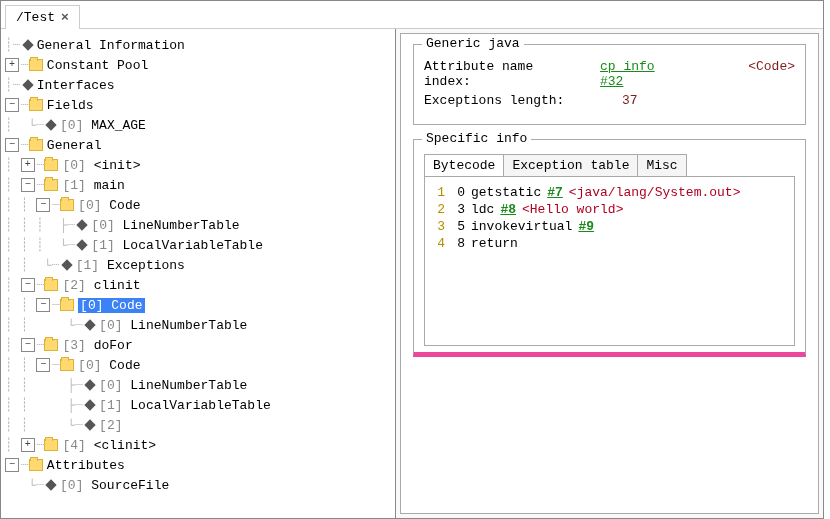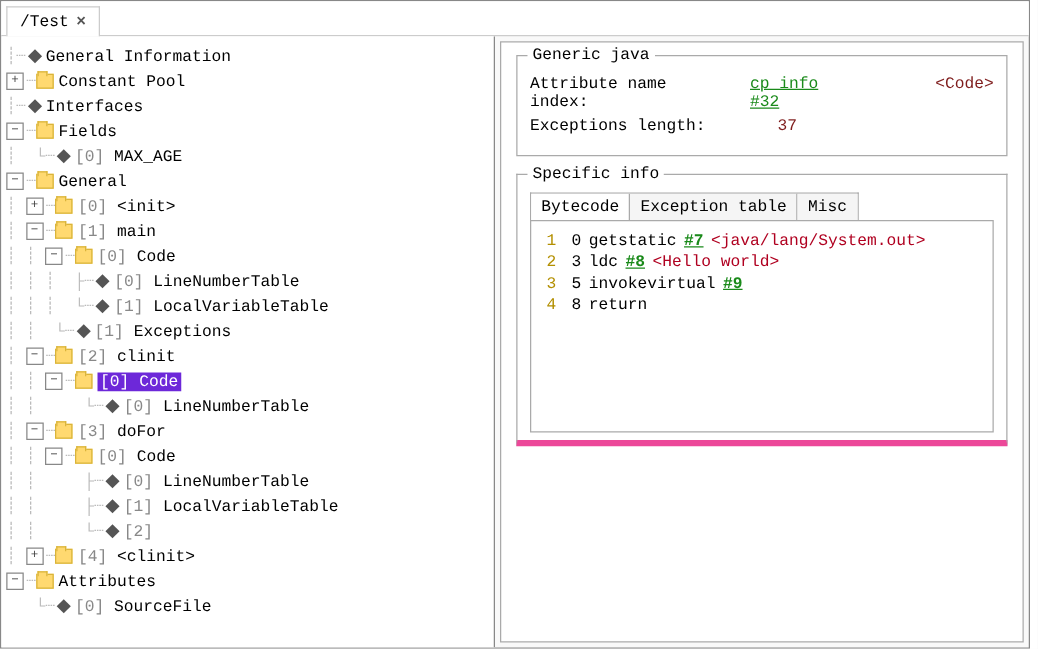--- a/index.html
+++ b/index.html
@@ -13,21 +13,21 @@
 .right { flex:1; background:#fff; padding:10px 12px 10px 12px; overflow:auto; border:1px solid #aaa; margin:4px; }
 .tree ul { list-style:none; }
 .tree > ul { padding-left:0; }
 .tree ul ul { padding-left:0; }
 .node-row { display:flex; align-items:center; height:20px; white-space:nowrap; cursor:default; }
 .toggle { width:14px; height:14px; text-align:center; line-height:12px; font-size:10px; border:1px solid #888; background:#fff; color:#444; margin-right:2px; flex-shrink:0; cursor:pointer; }
 .conn { color:#bbb; display:inline-block; letter-spacing:0; font-family:"Courier New",monospace; flex-shrink:0; }
 .foldericon { width:14px; height:12px; background:#ffd970; border:1px solid #d9b43a; margin-right:4px; flex-shrink:0; position:relative; }
 .foldericon:before { content:""; position:absolute; top:-3px; left:0; width:6px; height:3px; background:#ffd970; border:1px solid #d9b43a; border-bottom:none; }
 .leaficon { width:8px; height:8px; background:#555; transform:rotate(45deg); margin:0 5px 0 3px; flex-shrink:0; }
-.sel { background:#6d28d9; color:#fff; padding:0 2px; }
+.sel { background:#3b82f6; color:#fff; padding:0 2px; }
 .index { color:#888; }
 .node-row.seltext .index { color:#fff; }
 
 .fieldset { border:1px solid #aaa; padding:10px 10px 12px 10px; margin-bottom:14px; position:relative; }
 .fieldset .legend { position:absolute; top:-9px; left:8px; background:#fff; padding:0 4px; font-family:"Courier New",monospace; }
 .kv { display:flex; margin:4px 0; font-family:"Courier New",monospace;gap:33px; }
 .kv .label { width:165px; }
 .kv .link { color:#1a8a1a; text-decoration:underline; cursor:pointer; }
 .kv .red { color:#7f1d1d; }
 

